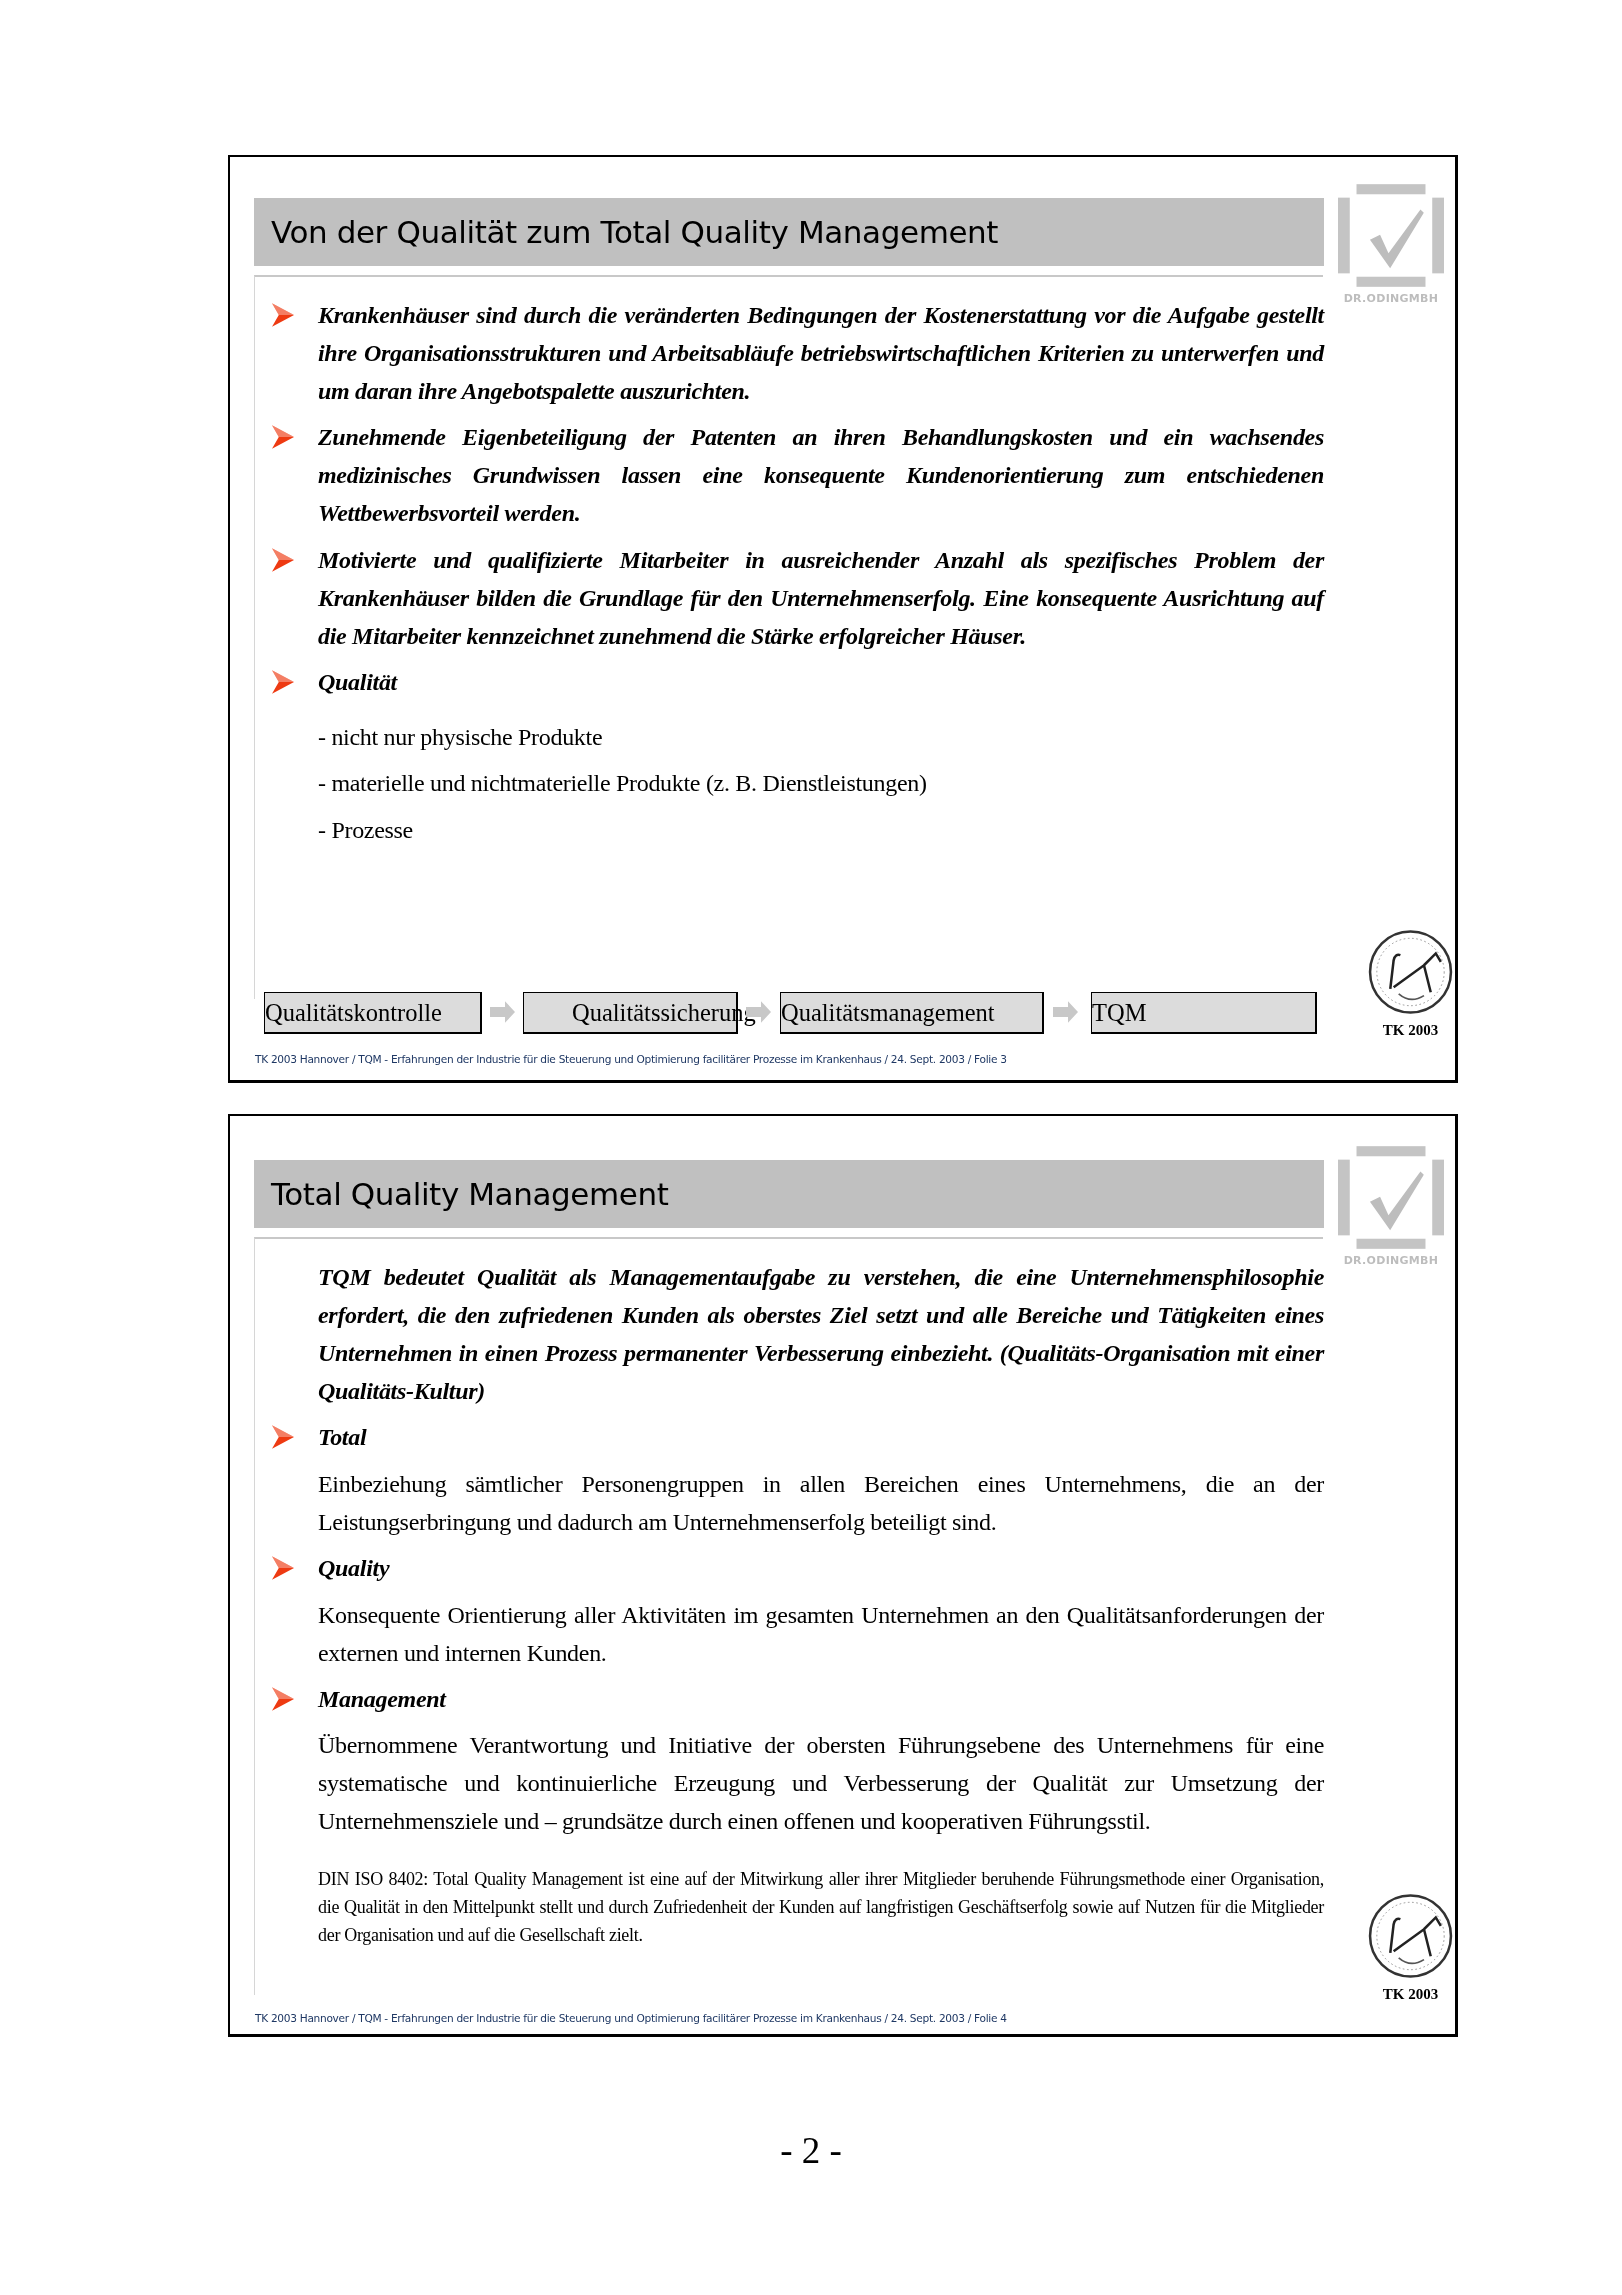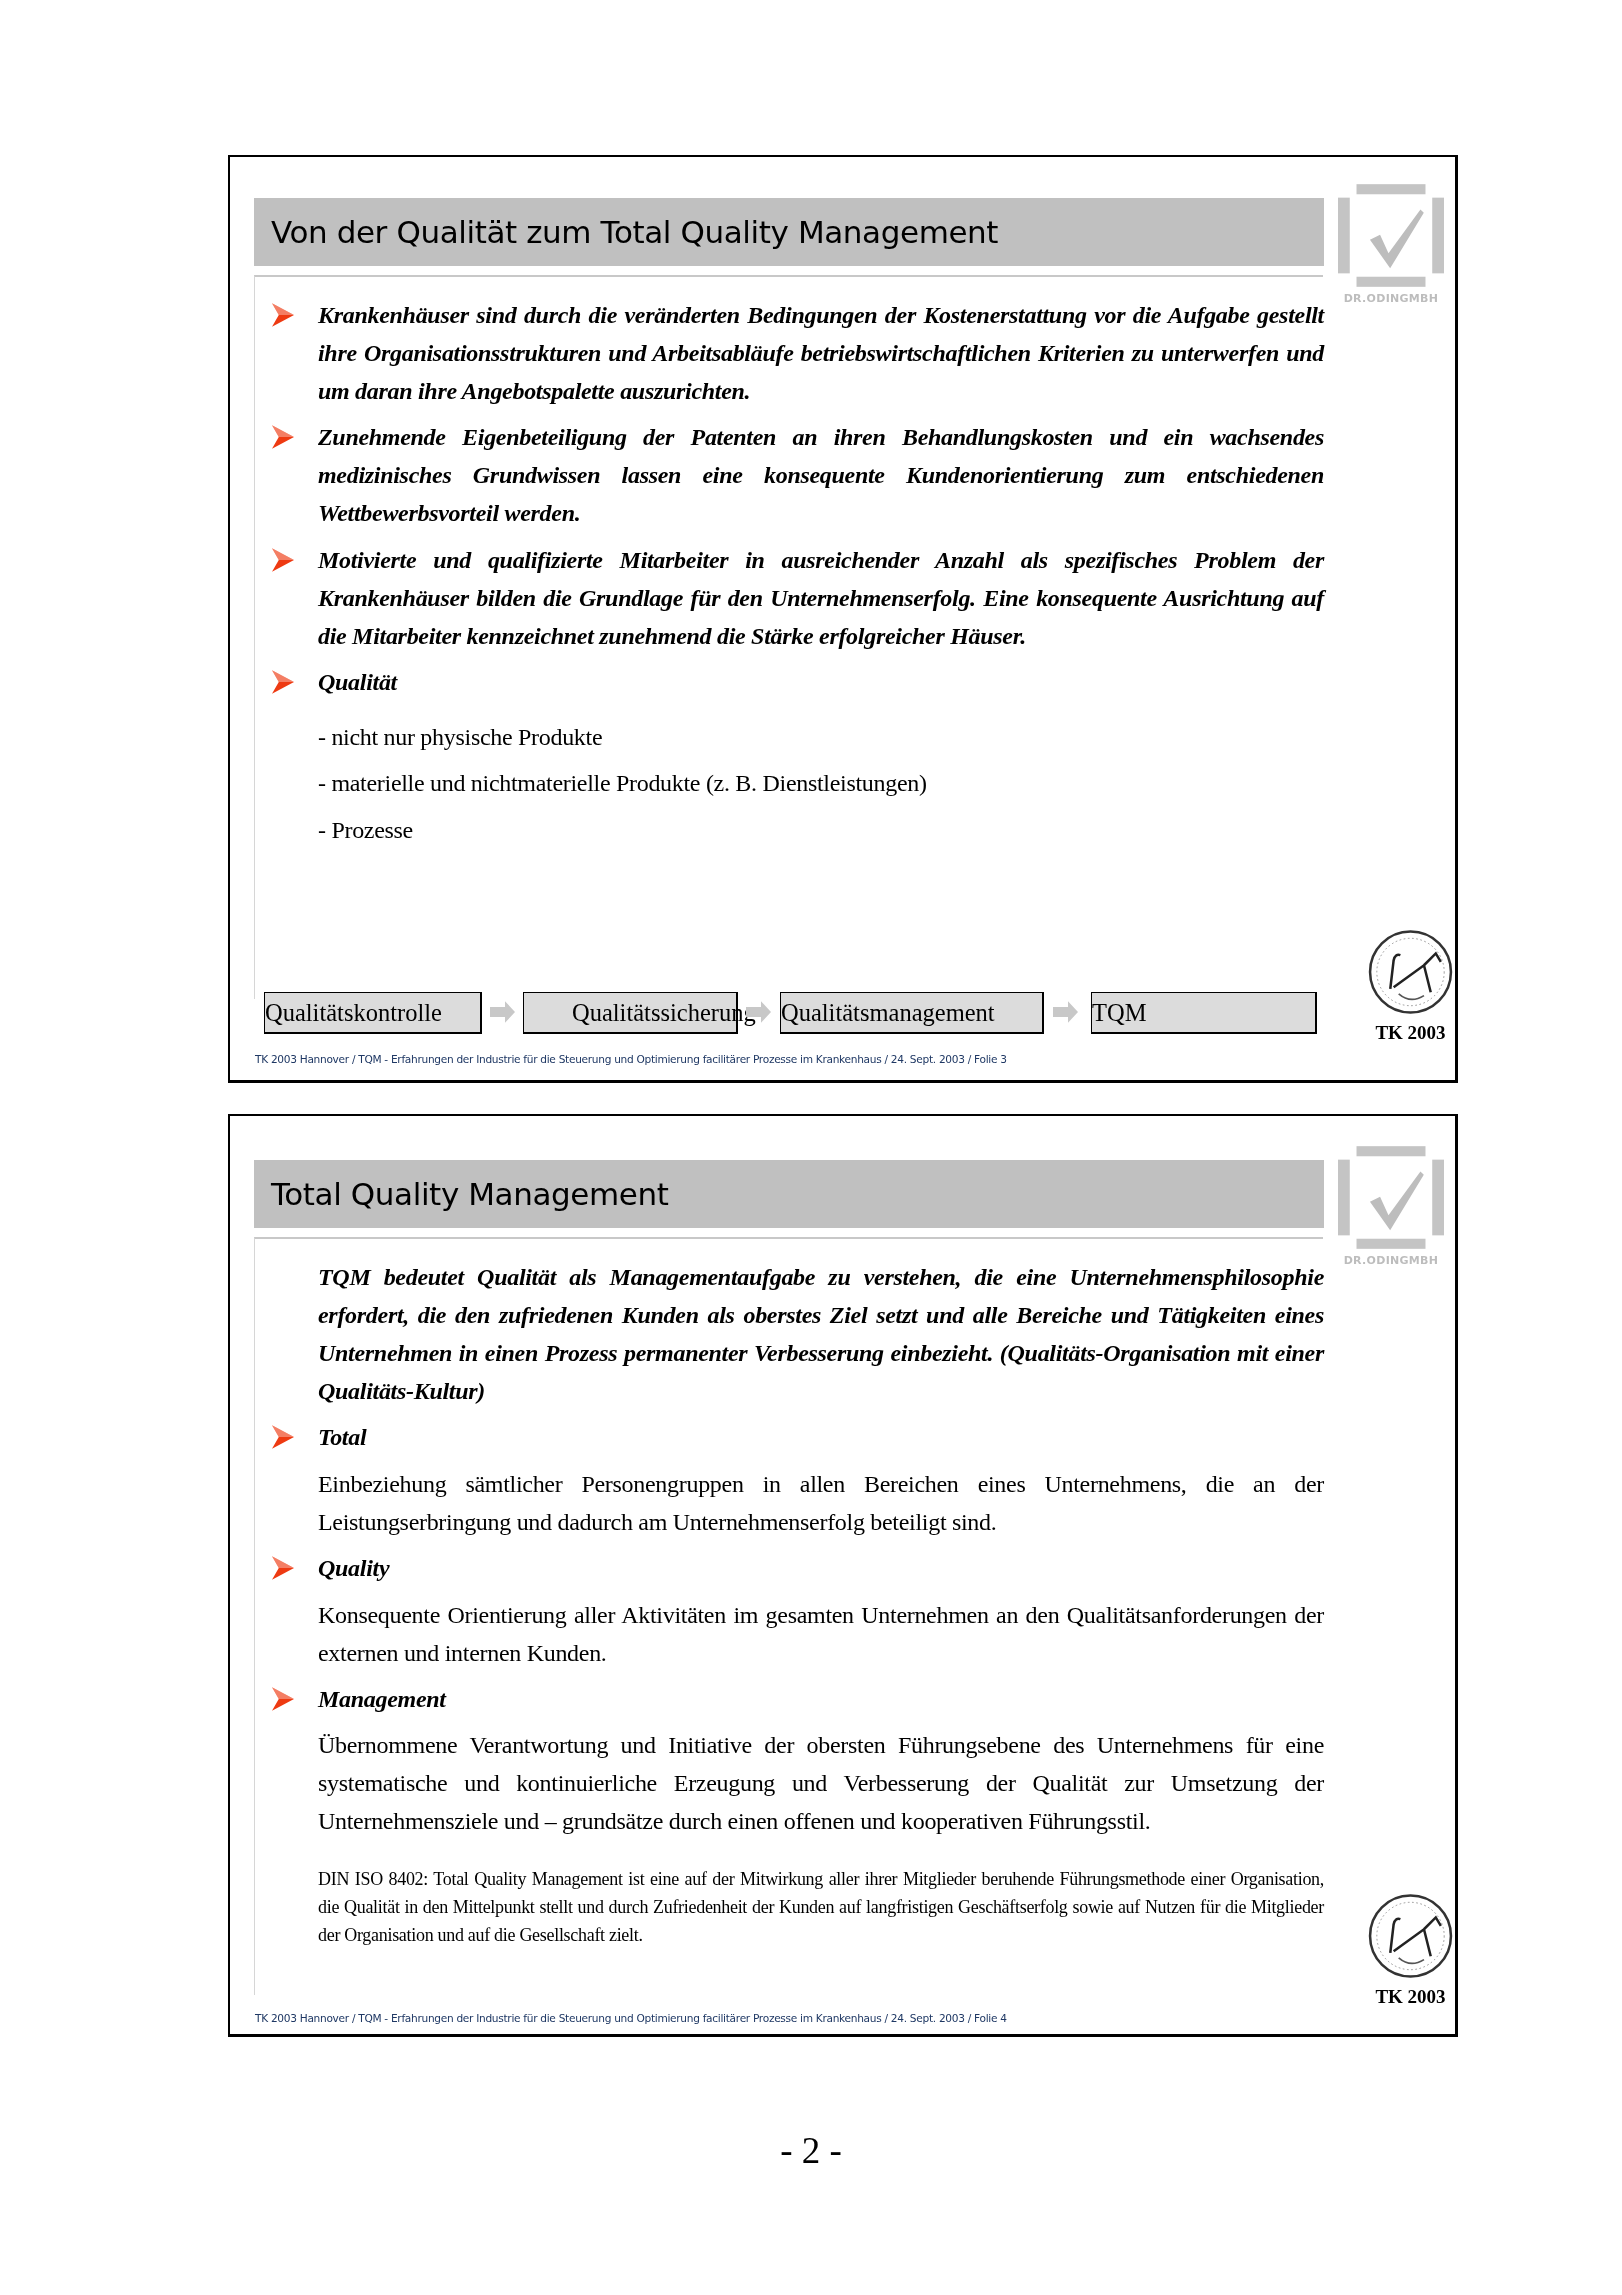--- a/index.html
+++ b/index.html
@@ -27,21 +27,21 @@
         padding-left:46px; letter-spacing:-0.3px; }
   .pl.small { font-size:18px; line-height:28px; }
   .u { text-decoration:underline; }
   .gap { height:8.4px; }
   .flow { position:absolute; left:34px; top:835px; height:44px; }
   .flow-box { position:absolute; top:0; height:42px; background:#dcdcdc; border:1.7px solid #000;
               border-right-width:2.5px; border-bottom-width:2.5px; box-sizing:border-box;
               font-size:24.5px; line-height:39px; text-align:left; white-space:nowrap; }
   .flow-arrow { position:absolute; top:9.3px; width:25px; height:22px; }
   .seal { position:absolute; left:1135px; width:91px; text-align:center; }
-  .seal-label { font-family:"Liberation Serif", serif; font-weight:bold; font-size:19px; margin-top:1.7px; }
+  .seal-label { font-family:"Liberation Serif", serif; font-weight:bold; font-size:15px; margin-top:1.7px; }
   .footer { position:absolute; left:25px; font-family:"DejaVu Sans", sans-serif; font-size:10.6px;
             color:#1f3864; letter-spacing:-0.3px; white-space:nowrap; }
   .page-num { position:absolute; left:0; width:1622px; top:2129px; text-align:center;
               font-size:37px; font-family:"Liberation Serif", serif; }
 </style>
 </head>
 <body>
 
 <div class="slide" id="slide1">
   <div class="title-bar">

